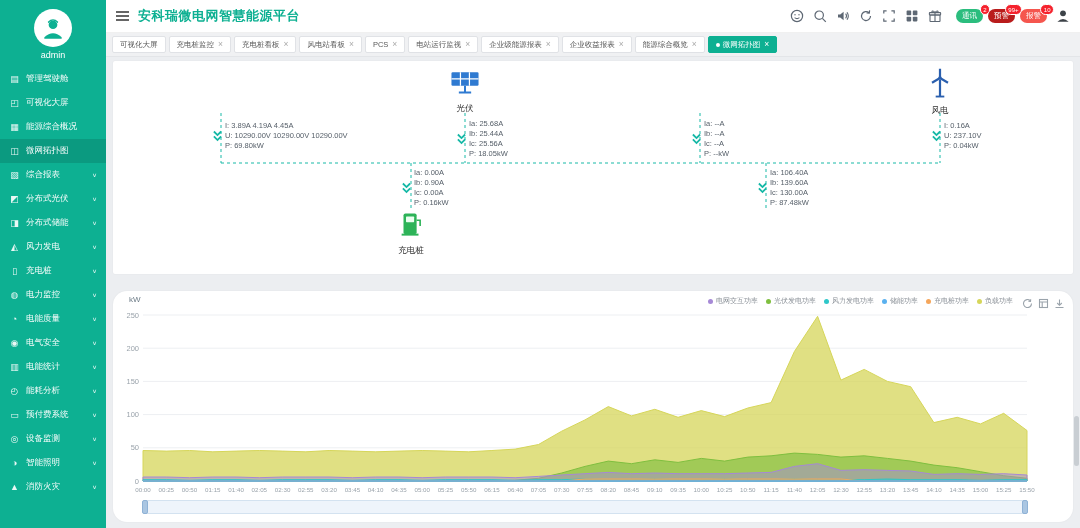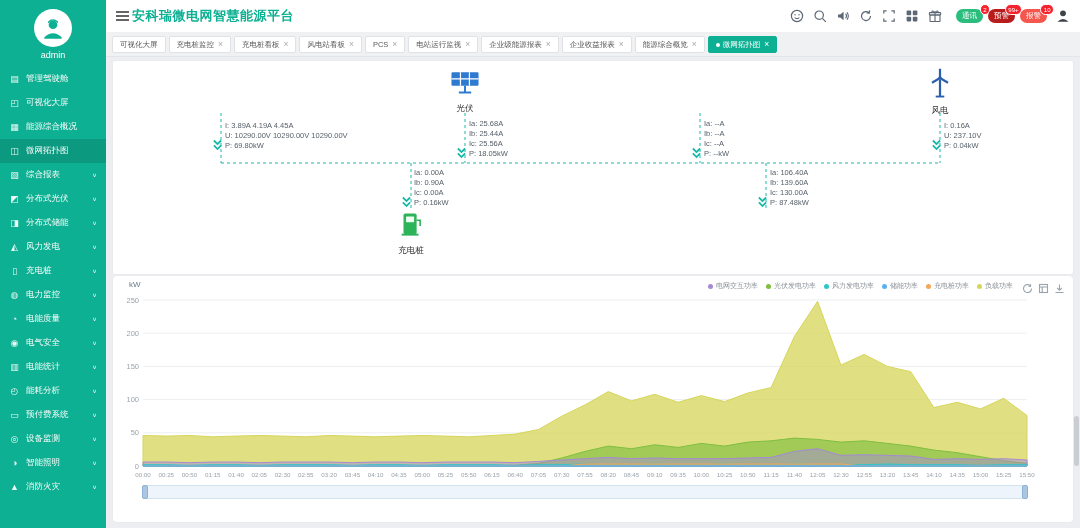--- a/index.html
+++ b/index.html
@@ -8,44 +8,44 @@
   
   aside{width:106px;background:#0db092;color:#fff;flex-shrink:0;overflow:hidden}
   .avatar{width:38px;height:38px;border-radius:50%;background:#fff;margin:9px auto 3px;display:flex;align-items:center;justify-content:center}
   .username{text-align:center;font-size:9px;margin-bottom:7px}
   .s-item{display:flex;align-items:center;gap:6px;padding:0 9px;height:24px;font-size:8.5px;cursor:pointer;color:rgba(255,255,255,.96);white-space:nowrap}
   .s-item.active{background:rgba(0,0,0,.12)}
   .s-ico{width:11px;font-size:9px;text-align:center;flex-shrink:0;opacity:.95}
   .s-chev{margin-left:auto;font-size:7px;opacity:.85;transform:scaleY(.8)}
   
   .main{flex:1;display:flex;flex-direction:column;min-width:0}
-  header{height:30px;background:#fff;display:flex;align-items:center;padding:16px 10px;gap:3px;flex-shrink:0;border-bottom:1px solid #f0f0f0}
+  header{height:30px;background:#fff;display:flex;align-items:center;padding:16px 10px;gap:9px;flex-shrink:0;border-bottom:1px solid #f0f0f0}
   .burger{width:13px;display:flex;flex-direction:column;gap:2.5px;cursor:pointer}
   .burger i{height:1.5px;background:#666;display:block}
   .h-title{color:#0db092;font-weight:bold;font-size:13px;letter-spacing:.5px;white-space:nowrap}
   .h-icons{margin-left:auto;display:flex;align-items:center;gap:9px}
   .h-ic{width:14px;height:14px;cursor:pointer;display:block}
   .pill{position:relative;color:#fff;font-size:7.5px;line-height:1;padding:3px 6px;border-radius:9px;cursor:pointer;margin-left:5px;white-space:nowrap}
   .pill .cnt{position:absolute;top:-5px;right:-7px;background:#f5222d;color:#fff;font-size:6px;line-height:1;border-radius:7px;padding:1.5px 2.5px;border:1px solid #fff}
   
   .tabbar{height:24px;background:#f0f1f3;border-bottom:1px solid #e3e5e8;display:flex;align-items:center;gap:3px;padding:0 6px;flex-shrink:0;overflow:hidden}
   .tab{background:#fff;border:1px solid #e0e2e6;color:#595959;font-size:7.5px;line-height:1;padding:3.5px 7px;display:flex;align-items:center;gap:3px;border-radius:2px;cursor:pointer;white-space:nowrap}
   .tab.active{background:#0db092;border-color:#0db092;color:#fff}
   .t-dot{display:none;width:4px;height:4px;border-radius:50%;background:#fff}
   .tab.active .t-dot{display:inline-block}
   .t-x{font-size:8.5px;color:#aaa;margin-left:1px}
   .tab.active .t-x{color:#fff}
   
   .content{flex:1;padding:4px 7px 6px;display:flex;flex-direction:column;min-height:0}
   .topo-panel{position:relative;background:#fff;height:213px;border-radius:2px;flex-shrink:0;box-shadow:0 0 2px rgba(0,0,0,.06)}
-  .chart-panel{position:relative;background:#fff;margin-top:2px;flex:1;border-radius:4px;box-shadow:0 0 2px rgba(0,0,0,.06)}
+  .chart-panel{position:relative;background:#fff;margin-top:17px;flex:1;border-radius:14px;box-shadow:0 0 2px rgba(0,0,0,.06)}
   .conn{position:absolute;left:0;top:0;pointer-events:none}
   .node{position:absolute;width:90px;text-align:center}
   .nlab{font-size:8.5px;color:#333;margin-top:2px}
-  .vblock{position:absolute;display:flex;gap:3px;align-items:flex-end}
+  .vblock{position:absolute;display:flex;gap:3px;align-items:center}
   .tv{font-size:7.5px;color:#57606a;line-height:10px;white-space:nowrap}
   
   .kw{position:absolute;left:16px;top:4px;font-size:8px;color:#6b7a86}
   .legend{position:absolute;top:5px;right:60px;display:flex;gap:8px;align-items:center}
   .lg{display:flex;align-items:center;gap:3px;font-size:7px;color:#8a9097;cursor:pointer;white-space:nowrap}
   .lg .dot{width:5px;height:5px;border-radius:50%;display:inline-block;background:#ccc}
   .toolbox{position:absolute;top:4px;right:8px;display:flex;gap:5px}
   .tb{width:11px;height:11px;cursor:pointer}
   #power-chart{display:block;margin:18px 0 0 6px}
   .datazoom{position:relative;margin:1px 0 0 30px;width:884px;height:14px;background:#eef4fb;border:1px solid #d3e2f0;border-radius:3px;cursor:pointer}

